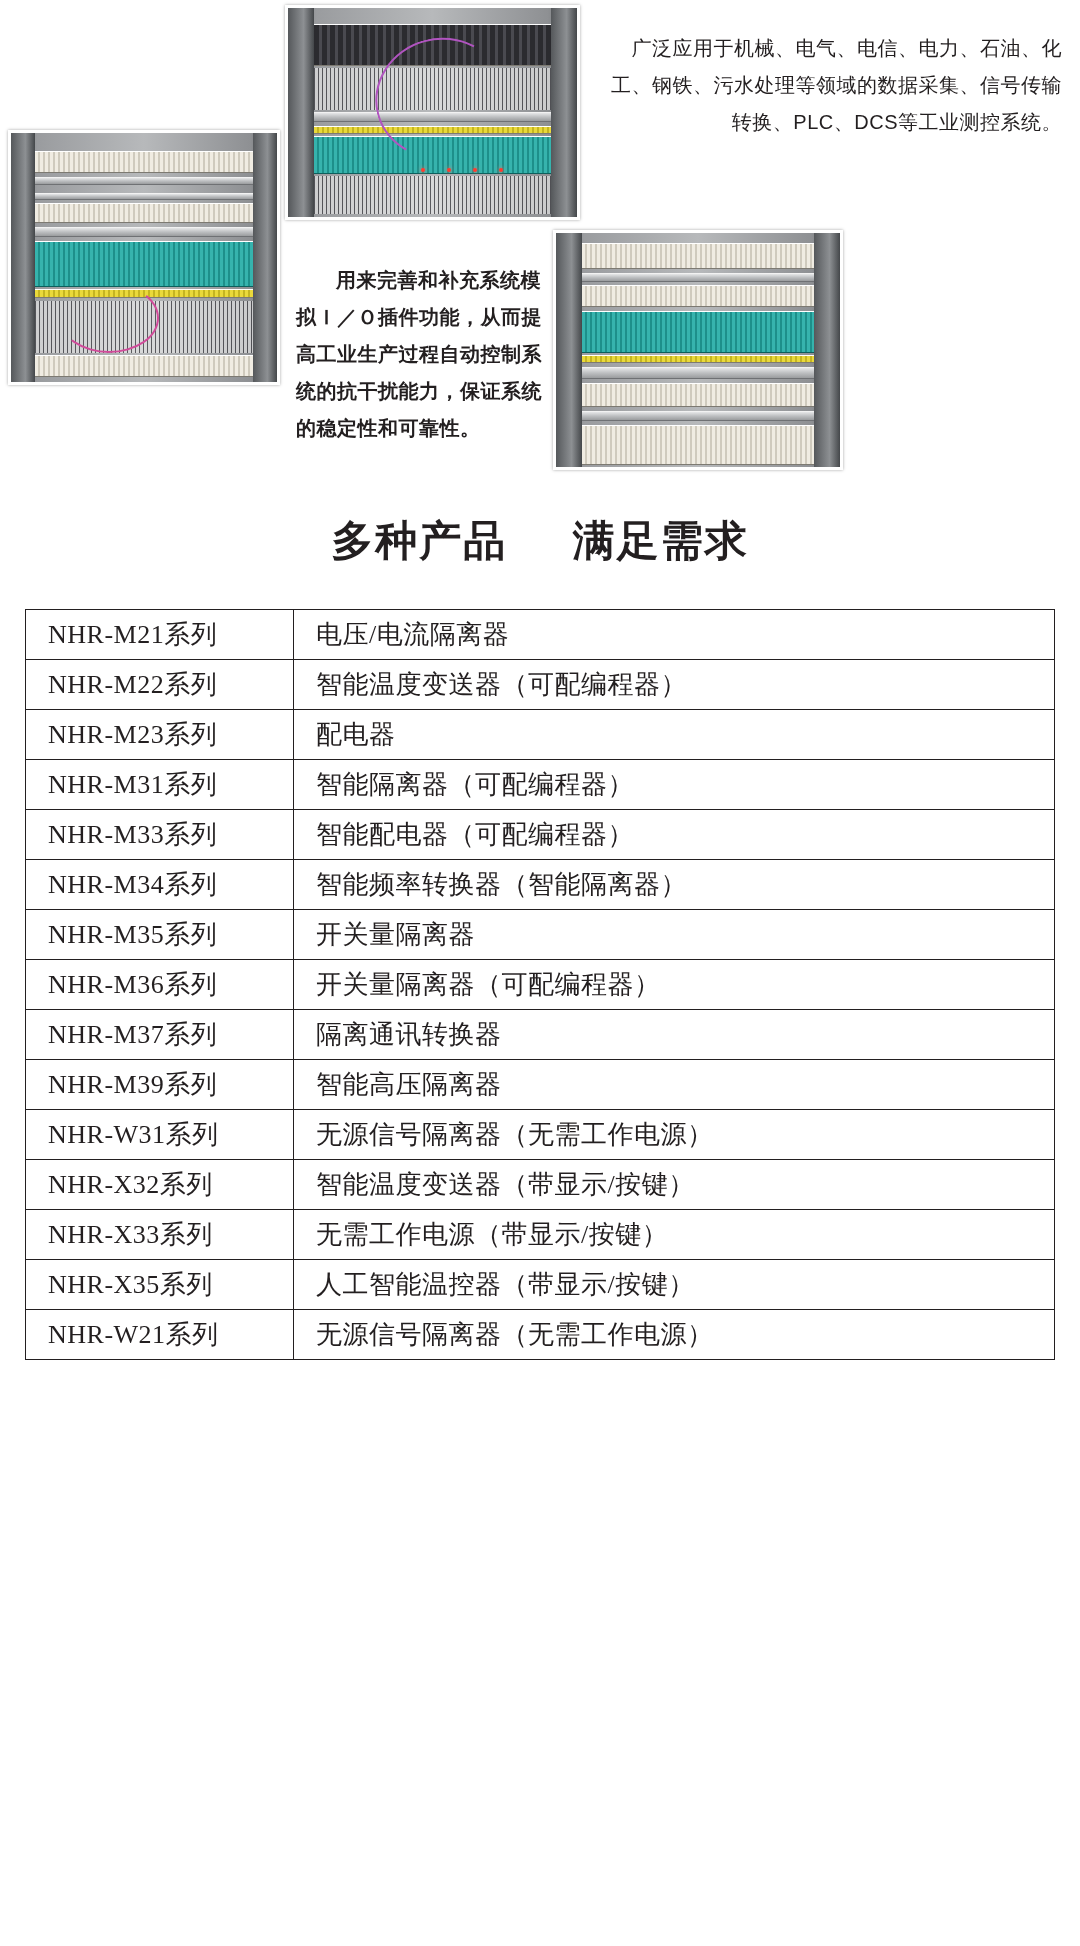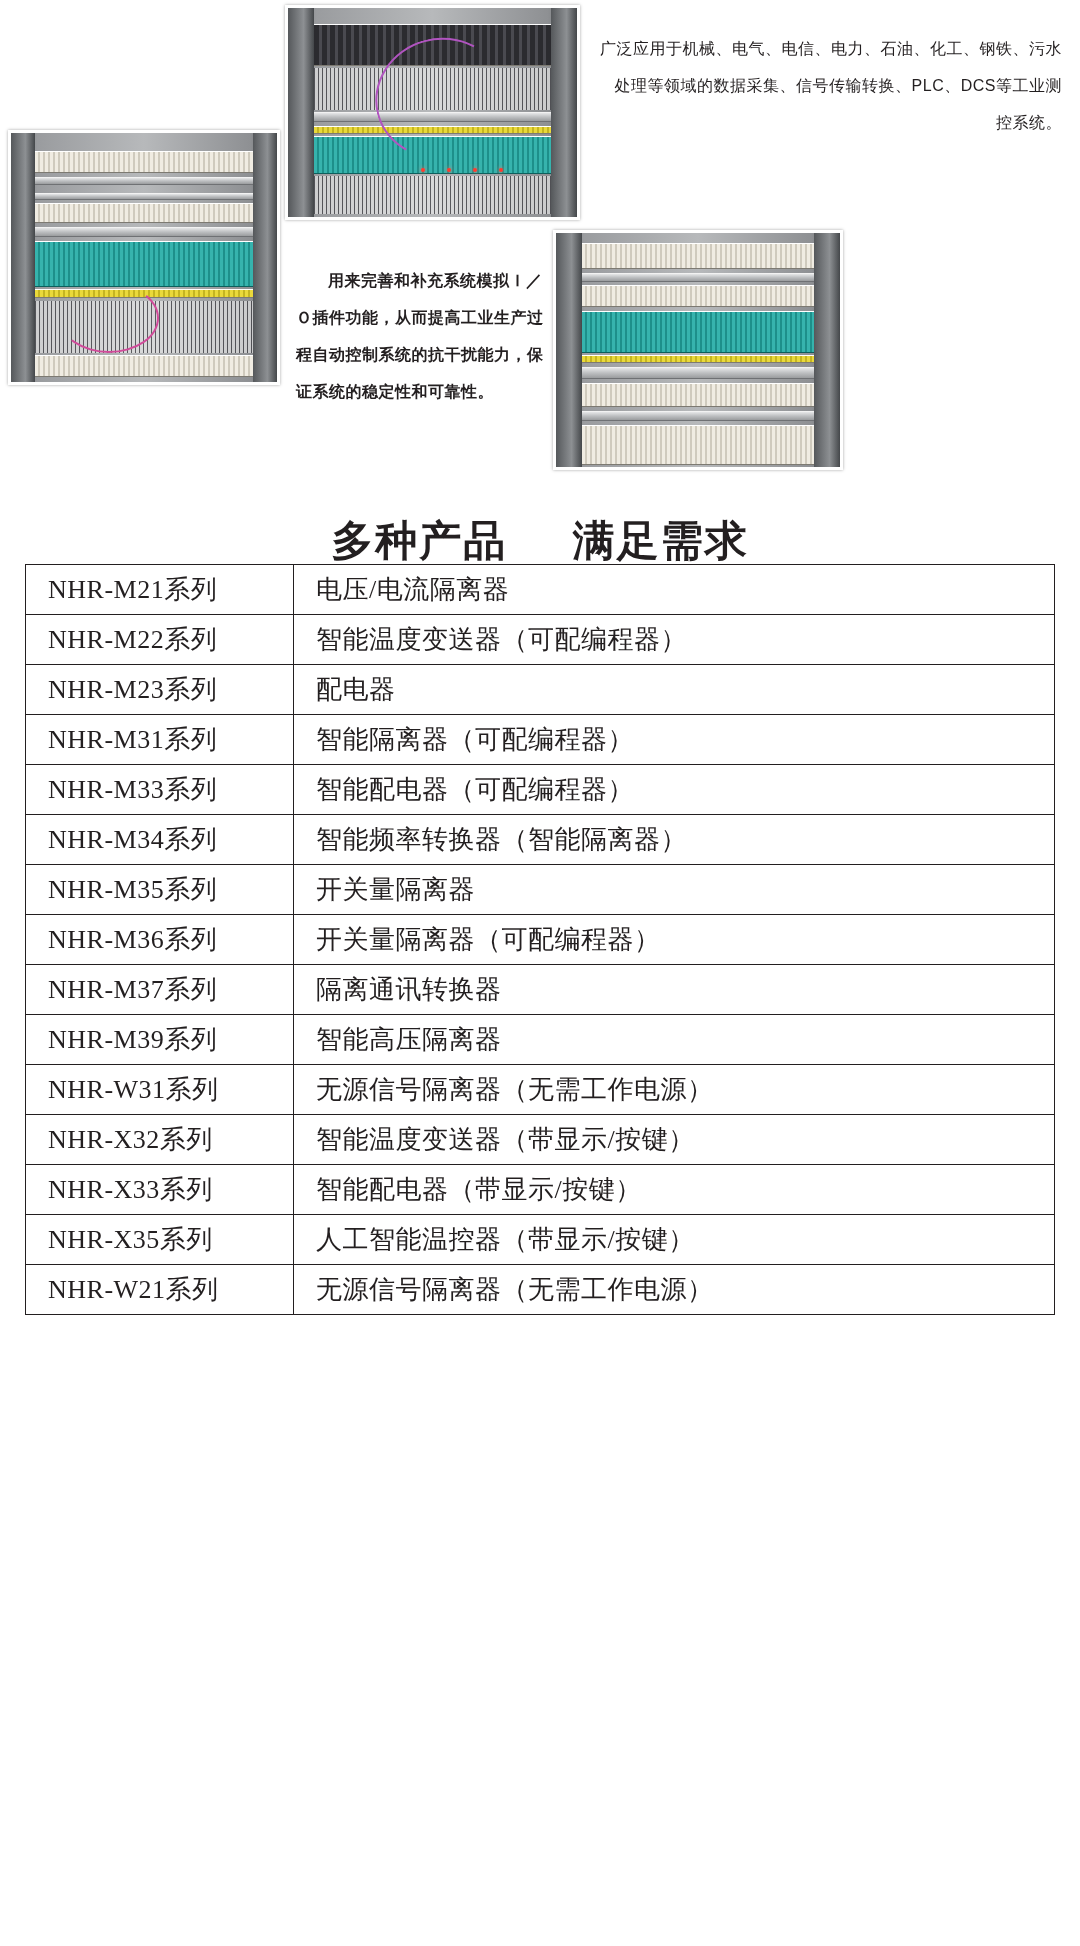--- a/index.html
+++ b/index.html
@@ -127,21 +127,21 @@
     position: absolute;
     width: 4px; height: 4px;
     border-radius: 50%;
     background: #ff3b2f;
     box-shadow: 0 0 4px #ff6a5e;
   }
 
   
   .para {
     position: absolute;
-    font-size: 16px;
+    font-size: 20px;
     line-height: 37px;
     color: #231f20;
     letter-spacing: 0.5px;
   }
   .para-right {
     left: 600px;
     top: 30px;
     width: 462px;
     text-align: right;
   }
@@ -165,21 +165,21 @@
     font-weight: bold;
     color: #231f20;
     letter-spacing: 2px;
   }
   .section-title .gap { display: inline-block; width: 38px; }
 
   
   .product-table {
     position: absolute;
     left: 25px;
-    top: 564px;
+    top: 609px;
     width: 1030px;
     border-collapse: collapse;
     table-layout: fixed;
   }
   .product-table td {
     border: 1px solid #231f20;
     height: 50px;
     font-family: "Liberation Serif", serif;
     font-size: 26px;
     color: #231f20;
@@ -304,21 +304,21 @@
     <tr>
       <td class="model">NHR-W31系列</td>
       <td class="desc">无源信号隔离器（无需工作电源）</td>
     </tr>
     <tr>
       <td class="model">NHR-X32系列</td>
       <td class="desc">智能温度变送器（带显示/按键）</td>
     </tr>
     <tr>
       <td class="model">NHR-X33系列</td>
-      <td class="desc">智能配电器（带显示/按键）</td>
+      <td class="desc">无需工作电源（带显示/按键）</td>
     </tr>
     <tr>
       <td class="model">NHR-X35系列</td>
       <td class="desc">人工智能温控器（带显示/按键）</td>
     </tr>
     <tr>
       <td class="model">NHR-W21系列</td>
       <td class="desc">无源信号隔离器（无需工作电源）</td>
     </tr>
   </tbody>

